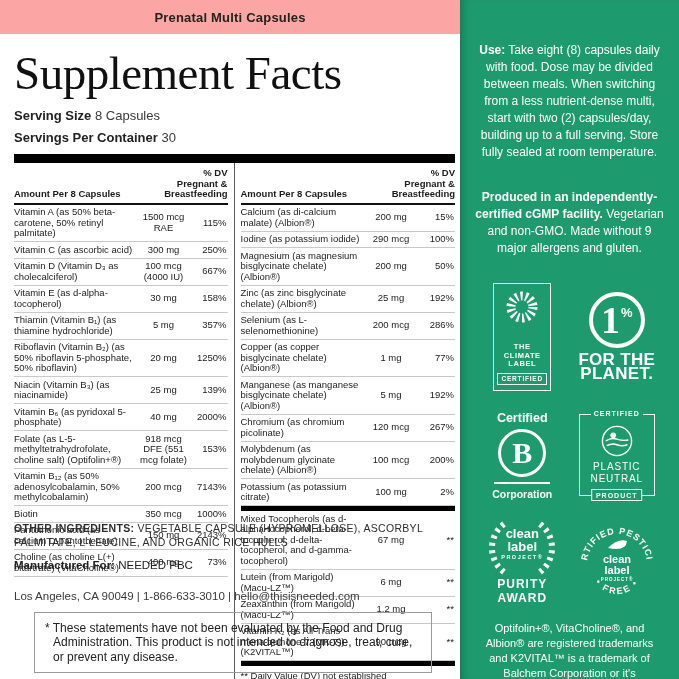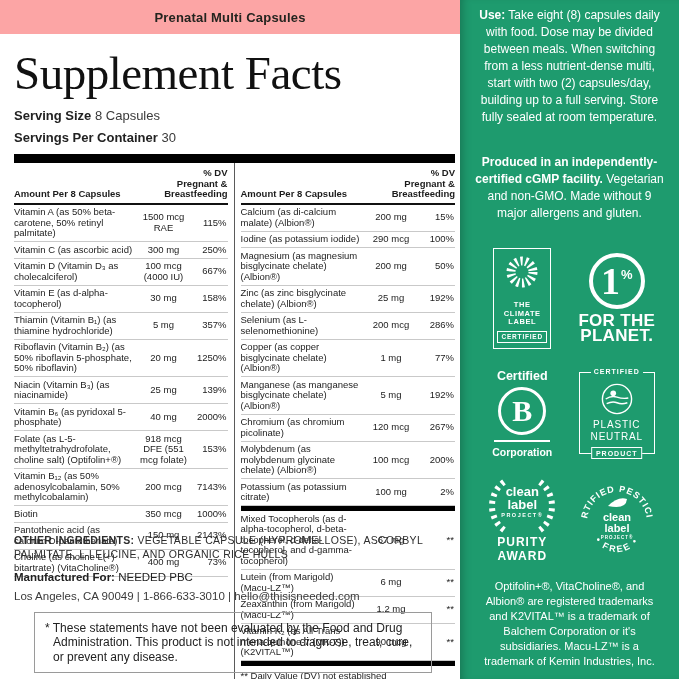--- a/index.html
+++ b/index.html
@@ -33,36 +33,36 @@
   .t-row .t-amt { width:56px; text-align:center; }
   .t-row .t-dv { width:36px; text-align:right; padding-right:1px; }
   .group-bar { height:5px; background:#000; }
   .dv-footnote { font-size:9.5px; padding:4px 0 2px; }
 
   .bottom-block { position:absolute; left:14px; bottom:6px; width:436px; }
   .other-ingredients { font-size:10.5px; line-height:14px; letter-spacing:.3px; color:#2d2d2d; width:420px; }
   .other-ingredients .lbl { font-weight:bold; }
   .manufactured { margin-top:10px; font-size:11.5px; color:#222; }
   .manufactured .lbl { font-weight:bold; }
-  .address { margin-top:7px; font-size:11.5px; color:#3a3a3a; }
+  .address { margin-top:19px; font-size:11.5px; color:#3a3a3a; }
   .disclaimer-box { margin:10px 0 0 20px; width:398px; border:1.5px solid #9a9a9a; padding:8px 14px 8px 18px; font-size:12px; line-height:14.5px; color:#222; text-indent:-8px; }
 
   
   .right-panel { width:219px; height:679px; color:#fff; text-align:center;
-                 padding:42px 15px 10px; display:flex; flex-direction:column;
-                 box-shadow: inset 8px 0 10px -6px rgba(0,0,0,.25); justify-content: flex-end; }
+                 padding:42px 15px 24px; display:flex; flex-direction:column;
+                 box-shadow: inset 8px 0 10px -6px rgba(0,0,0,.25); }
   .use-para { font-size:12px; line-height:17px; }
   .use-para b, .produced-para b { font-weight:bold; }
   .produced-para { font-size:12px; line-height:17px; margin-top:28px; }
 
   .badges { margin-top:26px; display:grid; grid-template-columns:1fr 1fr; row-gap:20px; justify-items:center; align-items:center; }
 
   
   .badge-climate { width:58px; border:1.5px solid #fff; padding:5px 2px 5px; display:flex; flex-direction:column; align-items:center; }
-  .badge-climate .txt { font-size:7.5px; font-weight:bold; line-height:8.5px; letter-spacing:.6px; margin-top:11px; }
+  .badge-climate .txt { font-size:7.5px; font-weight:bold; line-height:8.5px; letter-spacing:.6px; margin-top:18px; }
   .badge-climate .cert-box { border:1px solid #fff; font-size:6.5px; font-weight:bold; letter-spacing:.8px; padding:1.5px 3px; margin-top:4px; }
 
   
   .badge-onepct { display:flex; flex-direction:column; align-items:center; }
   .badge-onepct .ring { width:56px; height:56px; border:4px solid #fff; border-radius:50%; display:flex; align-items:center; justify-content:center; }
   .badge-onepct .one { font-family:"Liberation Serif", serif; font-size:38px; font-weight:bold; line-height:38px; }
   .badge-onepct .pct { font-size:13px; font-weight:bold; margin:-14px 0 0 1px; }
   .badge-onepct .cap { font-size:17px; font-weight:bold; line-height:14.5px; letter-spacing:.3px; margin-top:5px; }
 
   

